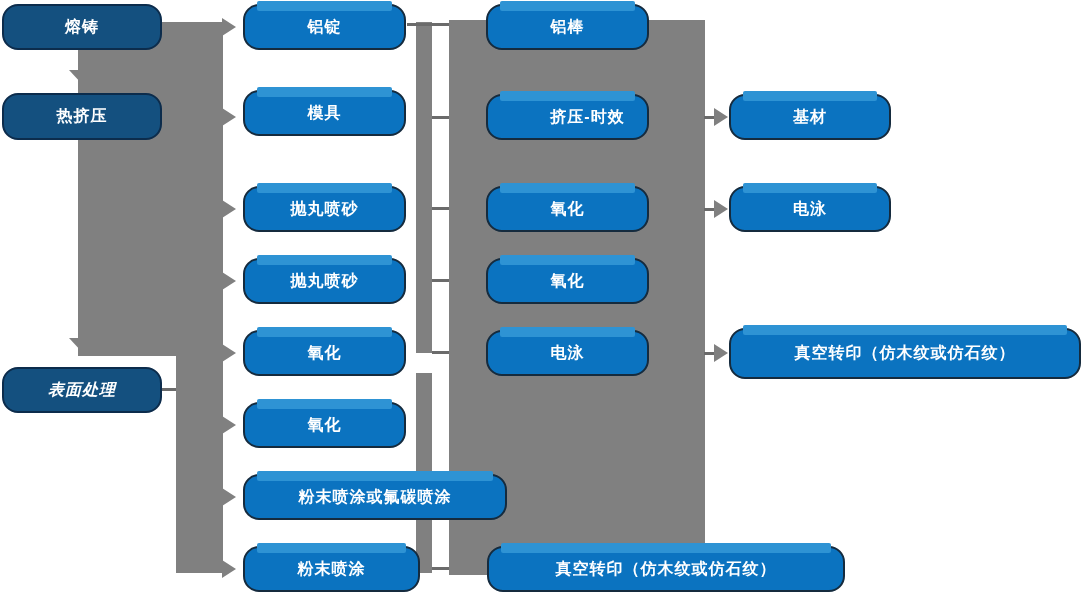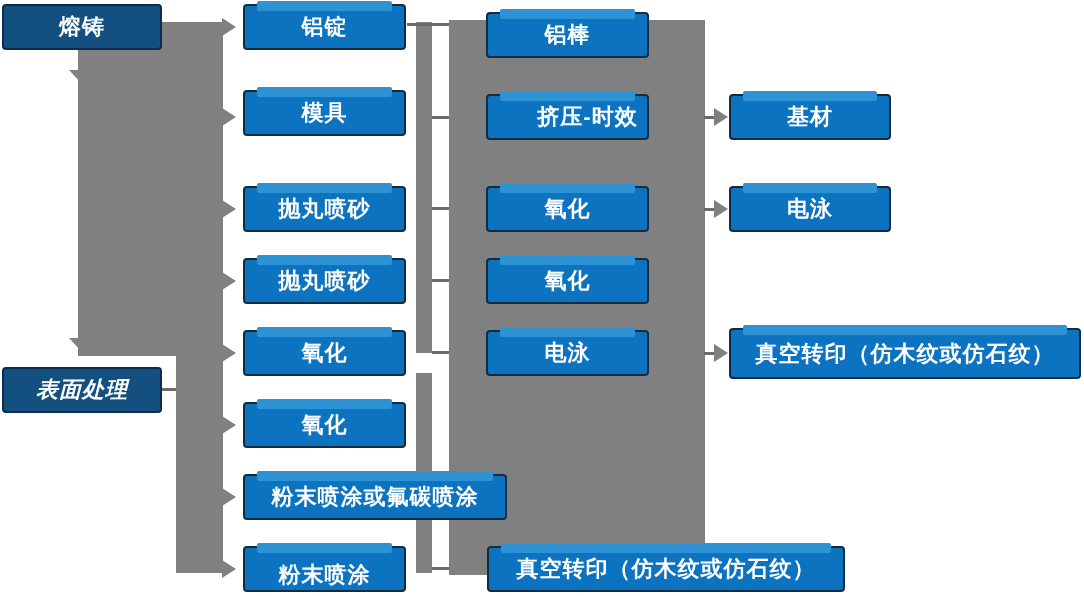--- a/index.html
+++ b/index.html
@@ -32,22 +32,22 @@
     position:absolute;width:0;height:0;z-index:2;
     border-left:13px solid transparent;
     border-right:13px solid transparent;
     border-top:14px solid var(--flow-gray);
   }
   .node{
     position:absolute;z-index:3;
     display:flex;align-items:center;justify-content:center;
     box-sizing:border-box;
     color:var(--node-text);
-    font-size:22px;font-weight:bold;letter-spacing:1px;
-    border-radius:4px;
+    font-size:16px;font-weight:bold;letter-spacing:1px;
+    border-radius:16px;
     text-align:center;white-space:nowrap;
   }
   .node.light{
     background:var(--node-fill);
     border:2px solid var(--node-border);
   }
   .node.light::before{
     content:"";position:absolute;z-index:-1;
     left:12px;right:12px;top:-5px;height:10px;
     background:var(--node-highlight);
@@ -92,20 +92,23 @@
   <div class="cline" style="left:704px;top:116px;width:12px;"></div>
   <div class="arrow-right" style="left:714px;top:108px;"></div>
   <div class="cline" style="left:704px;top:208px;width:12px;"></div>
   <div class="arrow-right" style="left:714px;top:200px;"></div>
   <div class="cline" style="left:704px;top:352px;width:12px;"></div>
   <div class="arrow-right" style="left:714px;top:344px;"></div>
 
 <div class="node dark" style="left: 2px; top: 4px; width: 160px; height: 46px;">
       <span>熔铸</span>
     </div>
+    <div class="node dark" style="left: 2px; top: 93px; width: 160px; height: 47px;">
+      <span>热挤压</span>
+    </div>
     <div class="node dark" style="left: 2px; top: 367px; width: 160px; height: 46px; font-style: italic;">
       <span>表面处理</span>
     </div>
     <div class="node light" style="left: 243px; top: 4px; width: 163px; height: 46px; justify-content: center;">
       <span>铝锭</span>
     </div>
     <div class="node light" style="left: 243px; top: 90px; width: 163px; height: 46px;">
       <span>模具</span>
     </div>
     <div class="node light" style="left: 243px; top: 186px; width: 163px; height: 46px;">
@@ -116,24 +119,24 @@
     </div>
     <div class="node light" style="left: 243px; top: 330px; width: 163px; height: 46px;">
       <span>氧化</span>
     </div>
     <div class="node light" style="left: 243px; top: 402px; width: 163px; height: 46px;">
       <span>氧化</span>
     </div>
     <div class="node light" style="left: 243px; top: 474px; width: 264px; height: 46px;">
       <span>粉末喷涂或氟碳喷涂</span>
     </div>
-    <div class="node light" style="left: 243px; top: 546px; width: 163px; height: 46px; align-items: flex-end;">
+    <div class="node light" style="left: 243px; top: 546px; width: 177px; height: 46px;">
       <span>粉末喷涂</span>
     </div>
-    <div class="node light" style="left: 486px; top: 12px; width: 163px; height: 46px;">
+    <div class="node light" style="left: 486px; top: 4px; width: 163px; height: 46px;">
       <span>铝棒</span>
     </div>
     <div class="node light" style="left: 486px; top: 94px; width: 163px; height: 46px; padding-left: 40px;">
       <span>挤压-时效</span>
     </div>
     <div class="node light" style="left: 486px; top: 186px; width: 163px; height: 46px;">
       <span>氧化</span>
     </div>
     <div class="node light" style="left: 486px; top: 258px; width: 163px; height: 46px;">
       <span>氧化</span>

